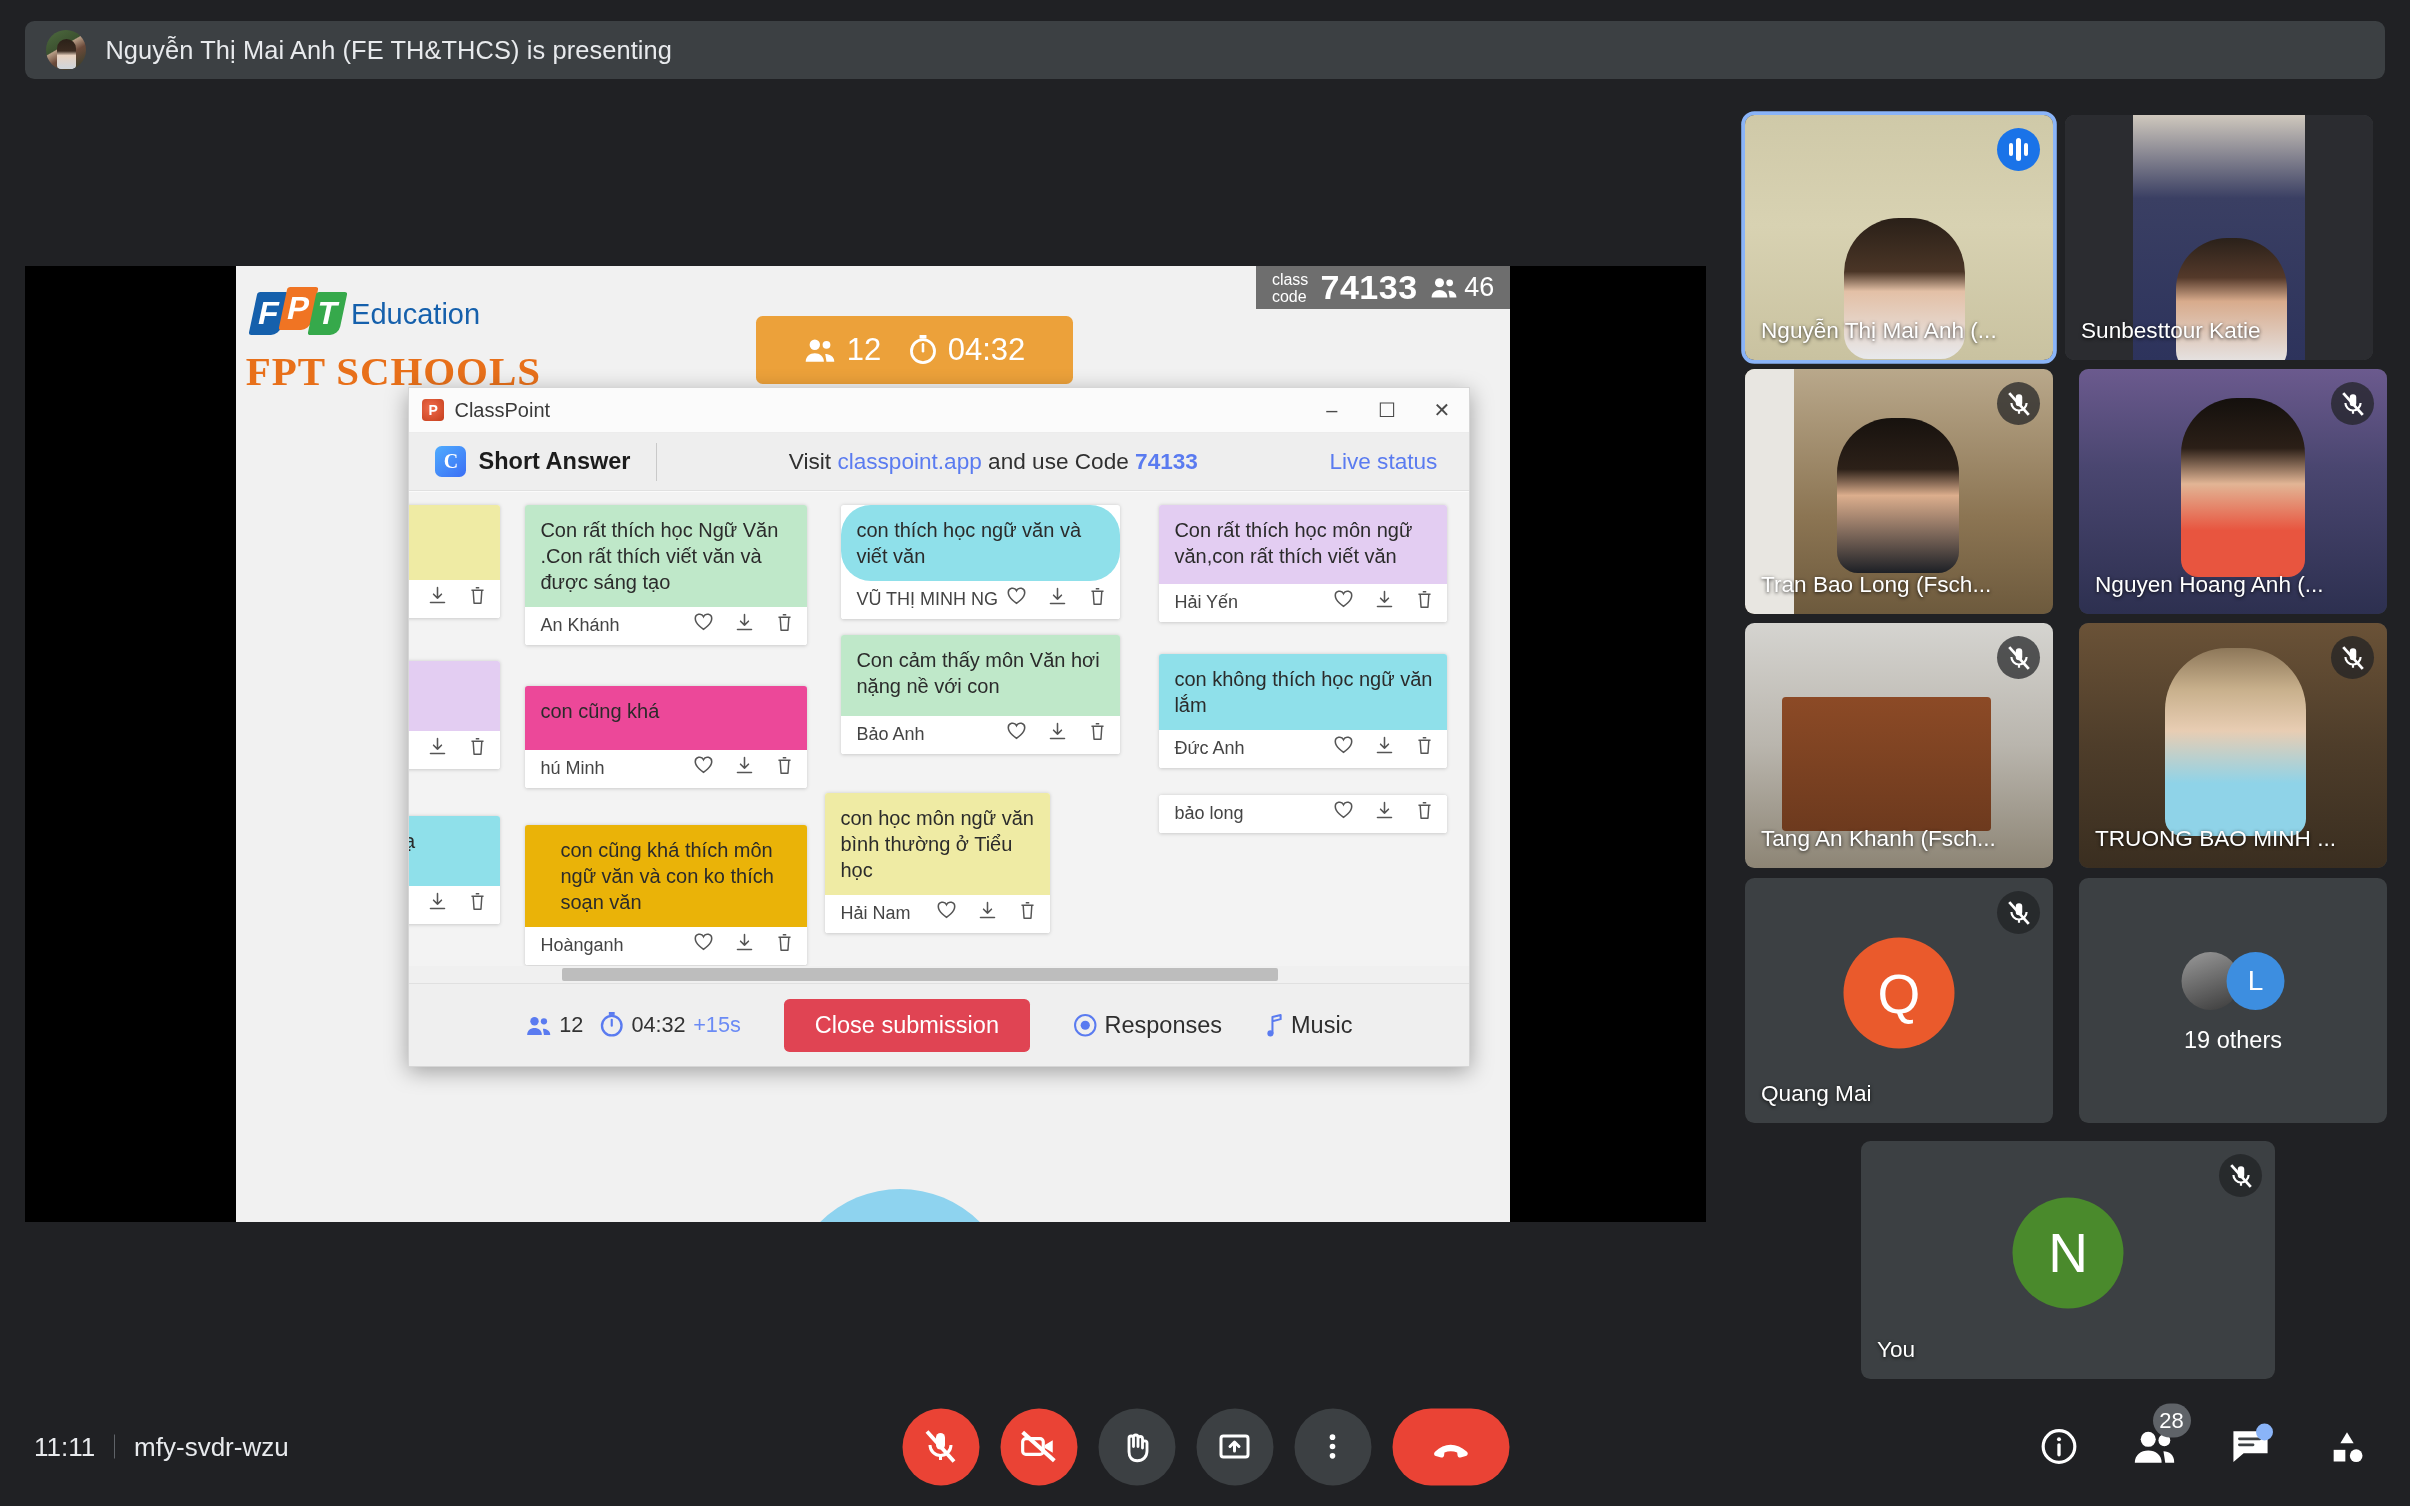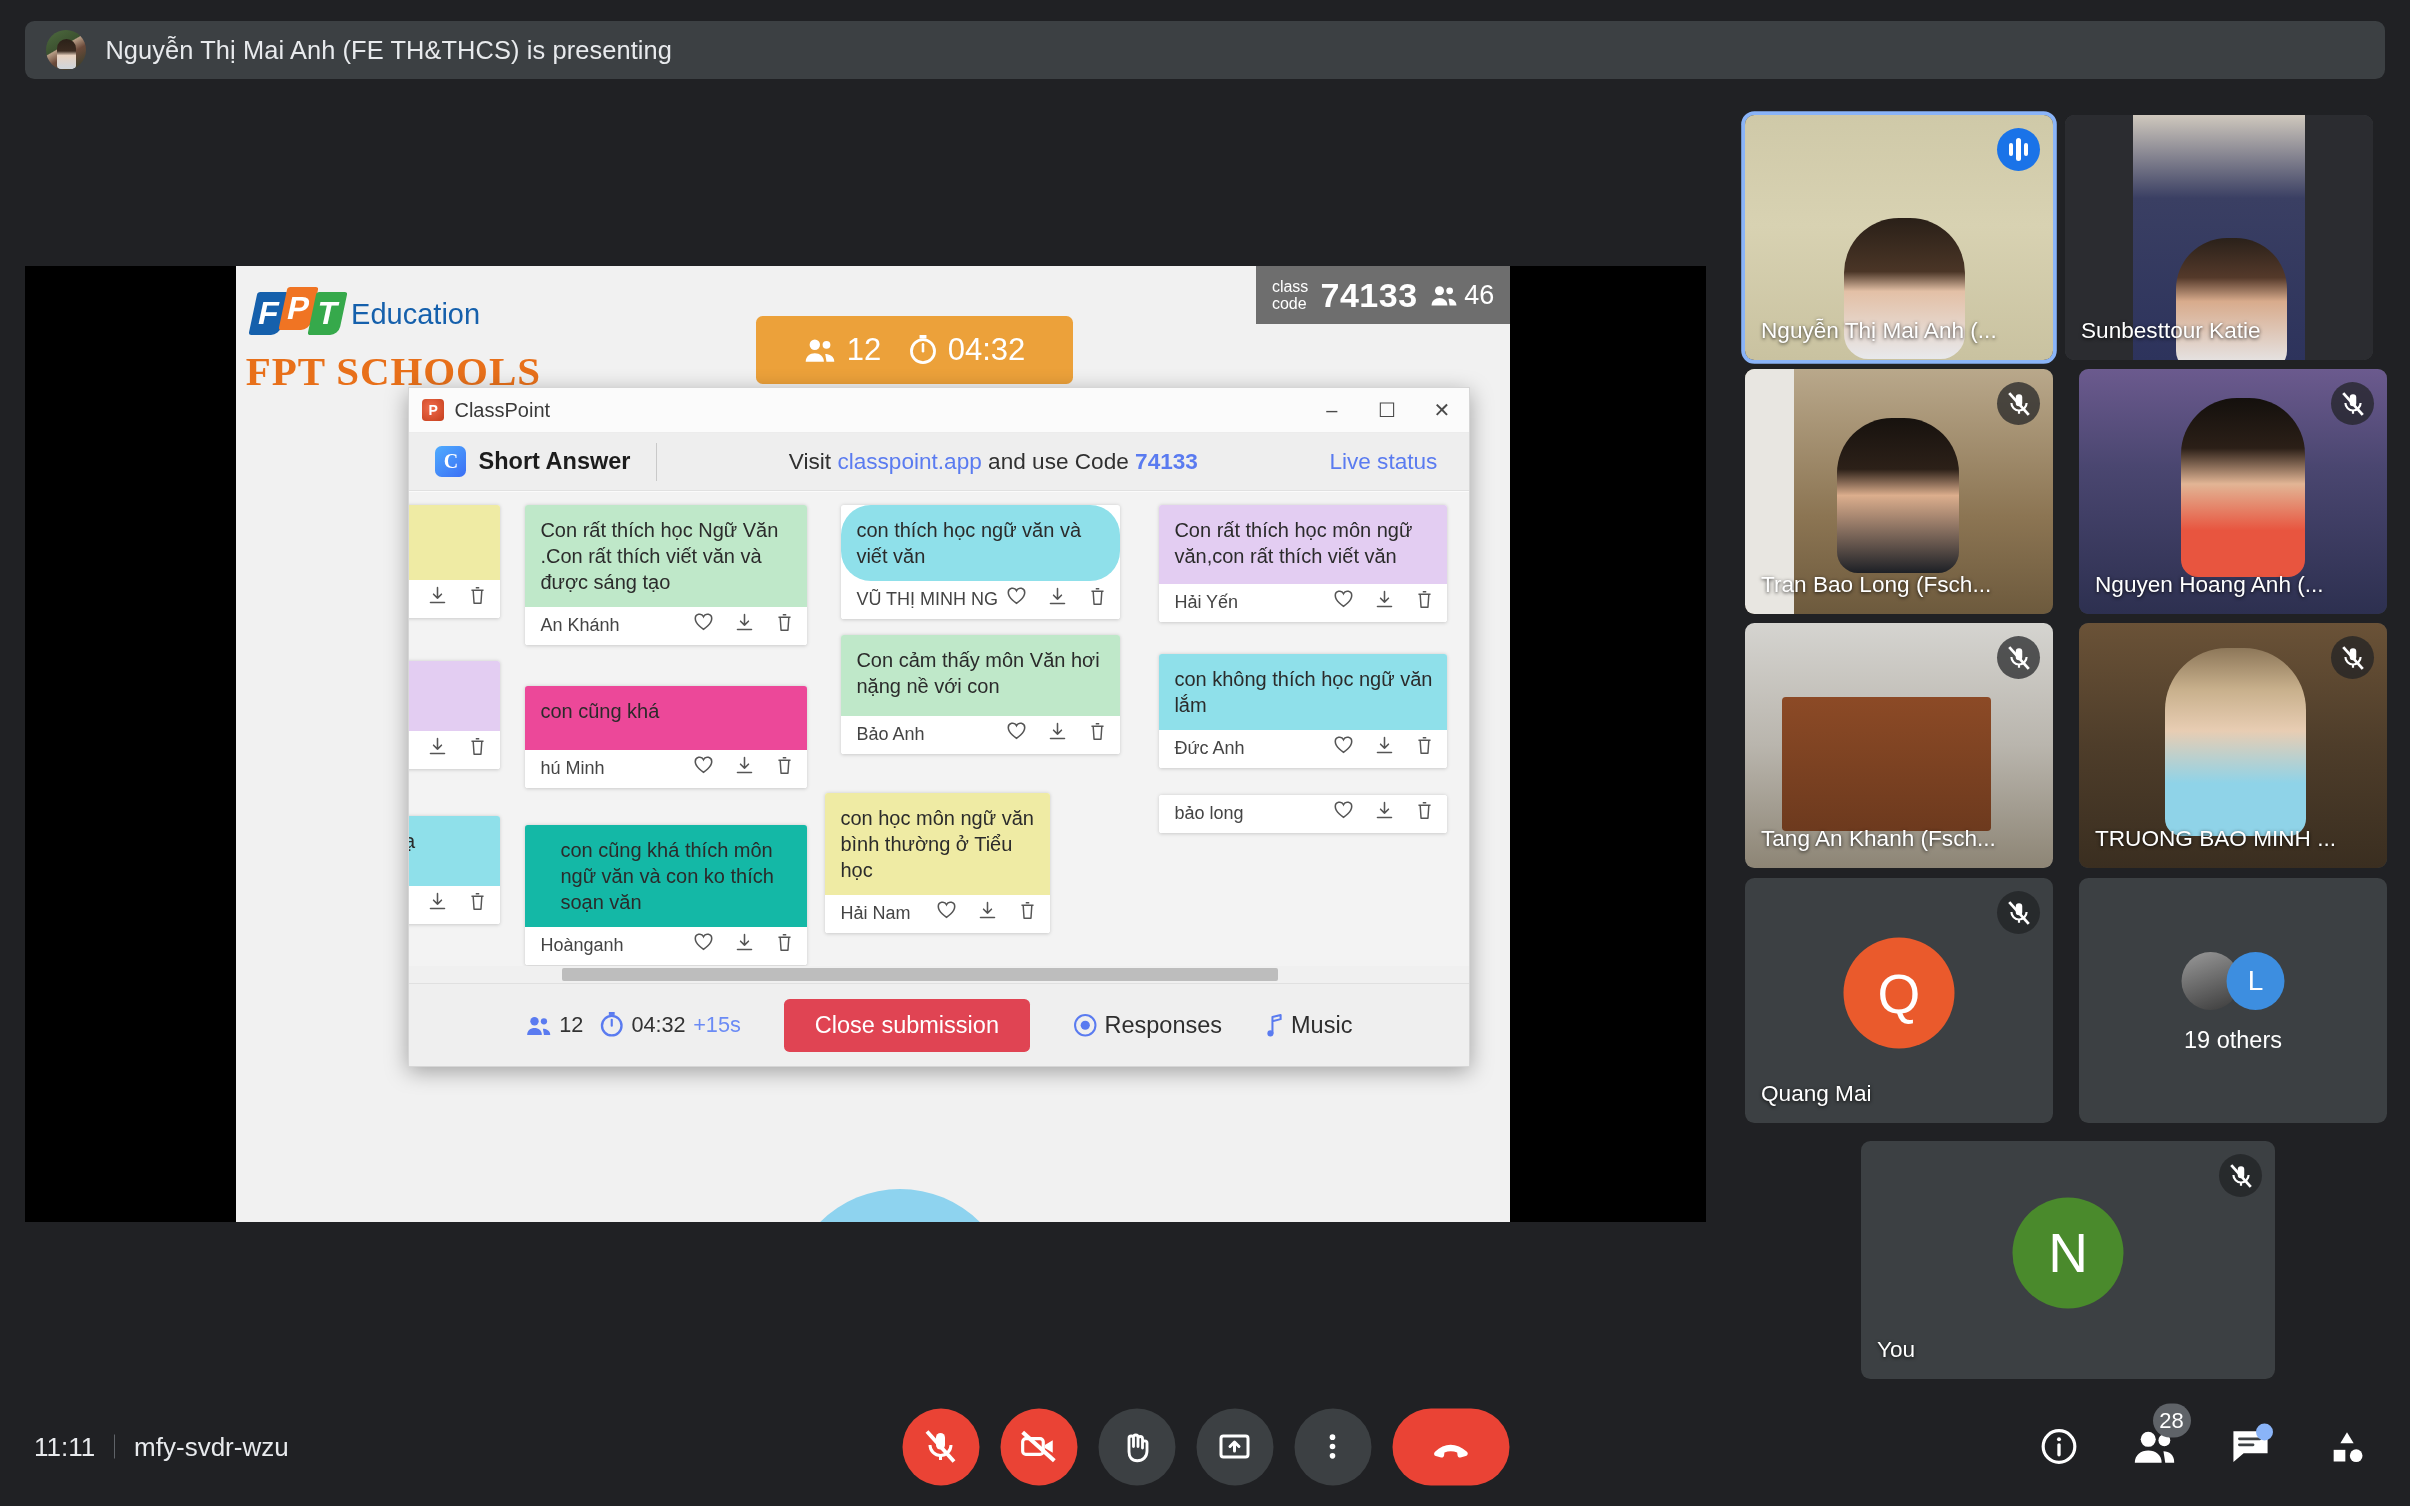--- a/index.html
+++ b/index.html
@@ -63,21 +63,21 @@
   .orange-pill {
     position: absolute; left: 520px; top: 50px;
     width: 317px; height: 68px; background: #eca13a; border-radius: 6.6px;
     display: flex; align-items: center; justify-content: center; gap: 28px;
     color: #fff; font-size: 31px;
   }
   .pill-grp { display: flex; align-items: center; gap: 10.4px; }
 
   
   .class-chip {
-    position: absolute; right: 0px; top: 0px; height: 58px;
+    position: absolute; right: 0px; top: 0px; height: 43px;
     background: #6e6e6e; display: flex; align-items: center; gap: 12.2px;
     padding: 0 16px; color: #fff;
   }
   .cc-label { font-size: 16px; line-height: 17px; }
   .cc-num { font-size: 34px; font-weight: bold; letter-spacing: 0.5px; }
   .cc-count { font-size: 27px; display: flex; align-items: center; gap: 6.6px; }
 
   
   .blue-blob {
     position: absolute; left: 551px; top: 923px; width: 226px; height: 226px;
@@ -503,21 +503,21 @@
                         <path d="M12 3v12m0 0l-4.5-4.5M12 15l4.5-4.5" fill="none" stroke="#555" stroke-width="1.8" stroke-linecap="round" stroke-linejoin="round"></path>
                         <path d="M4 20h16" stroke="#555" stroke-width="1.8" stroke-linecap="round"></path>
                       </svg></span>
                     <span><svg width="19" height="21" viewBox="0 0 22 24">
                         <path d="M4 6h14M9 3h4M6 6l1 15h8l1-15" fill="none" stroke="#555" stroke-width="1.7" stroke-linejoin="round"></path>
                       </svg></span>
                   </div>
                 </div>
               </div>
               <div class="card" style="left: 232px; top: 320px; width: 282px;">
-                <div class="card-body" style="background: #14b8a6; min-height: 85px; padding-left: 35px;">con cũng khá thích môn ngữ văn và con ko thích soạn văn</div>
+                <div class="card-body" style="background: #eab308; min-height: 85px; padding-left: 35px;">con cũng khá thích môn ngữ văn và con ko thích soạn văn</div>
                 <div class="card-foot">
                   <div class="card-name">Hoànganh</div>
                   <div class="card-acts">
                     <span><svg width="21" height="19" viewBox="0 0 24 22">
                         <path d="M12 20S2.5 14 2.5 7.8A5 5 0 0 1 12 5.4 5 5 0 0 1 21.5 7.8C21.5 14 12 20 12 20z" fill="none" stroke="#555" stroke-width="1.8"></path>
                       </svg></span>
                     <span><svg width="21" height="21" viewBox="0 0 24 24">
                         <path d="M12 3v12m0 0l-4.5-4.5M12 15l4.5-4.5" fill="none" stroke="#555" stroke-width="1.8" stroke-linecap="round" stroke-linejoin="round"></path>
                         <path d="M4 20h16" stroke="#555" stroke-width="1.8" stroke-linecap="round"></path>
                       </svg></span>

